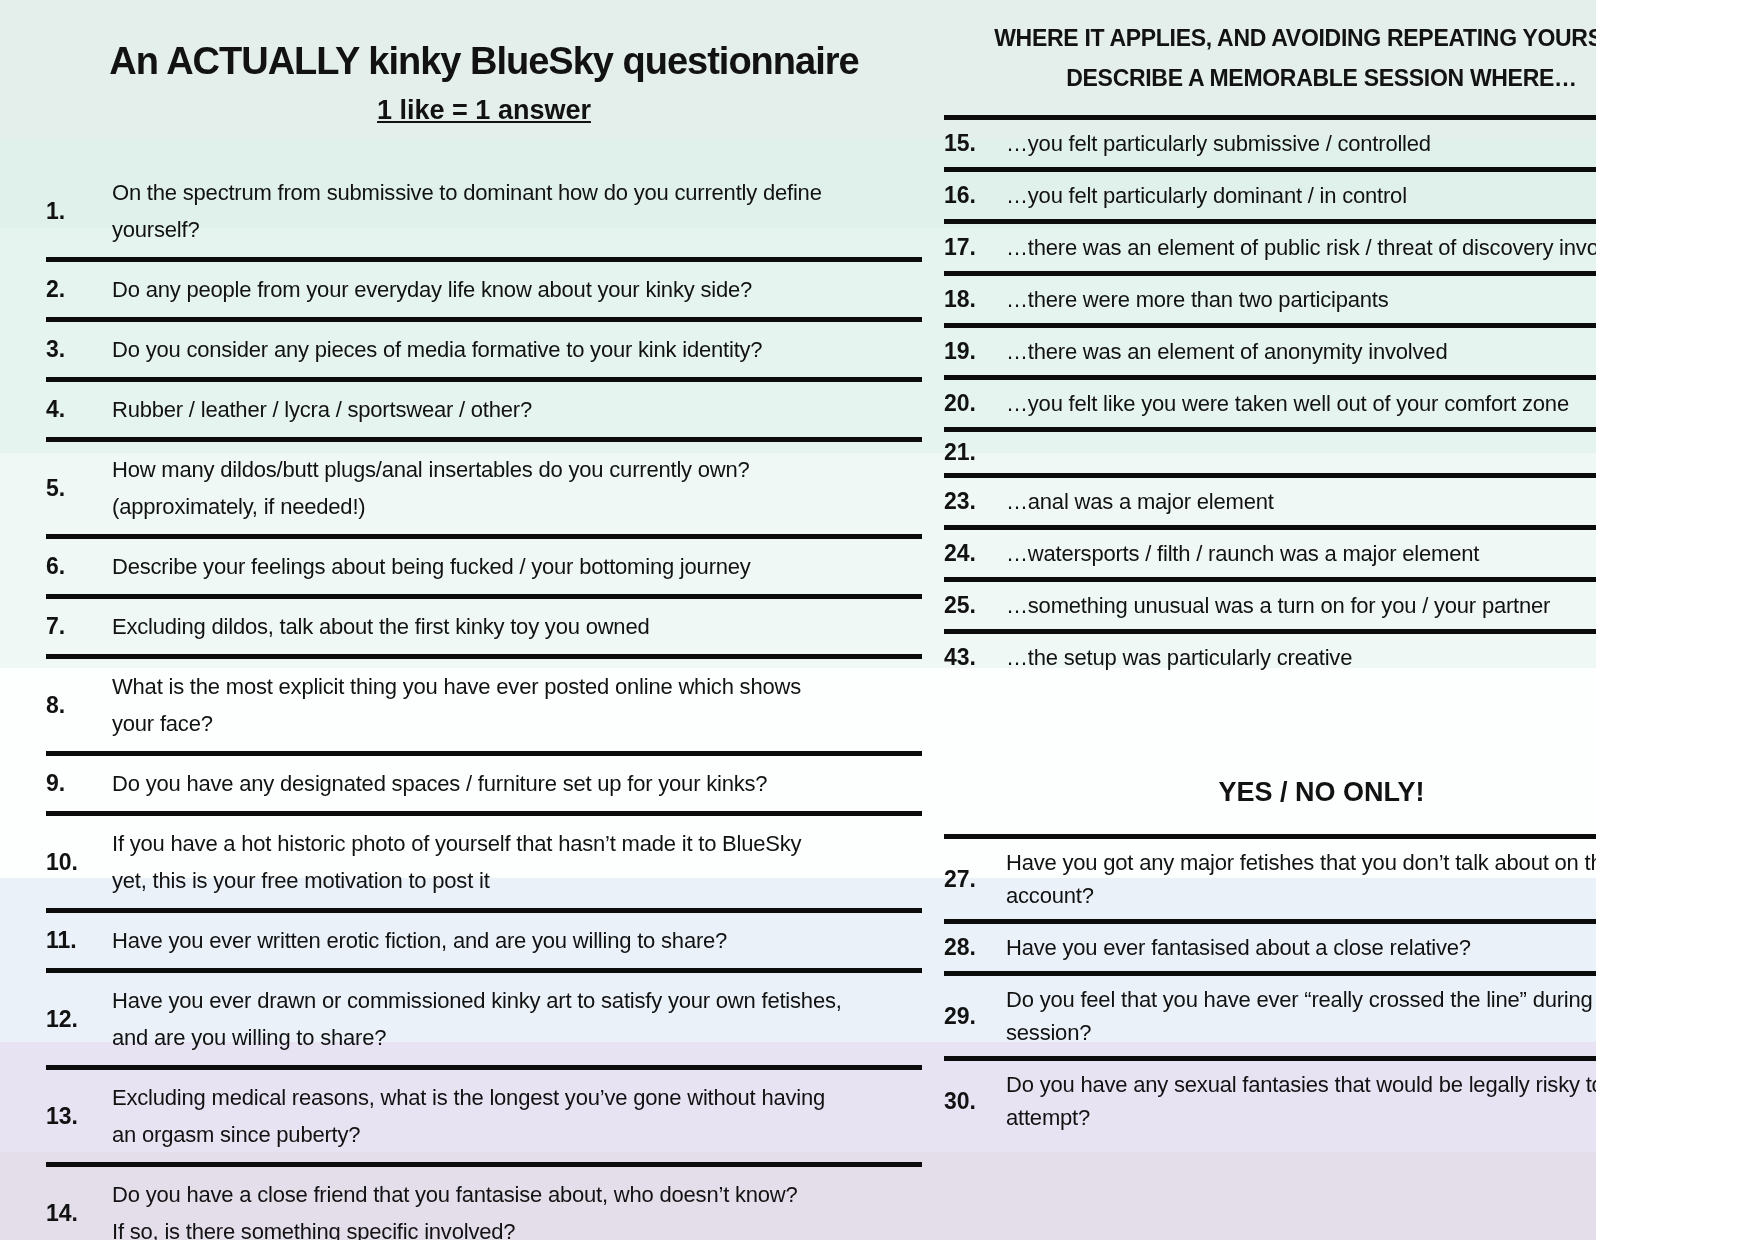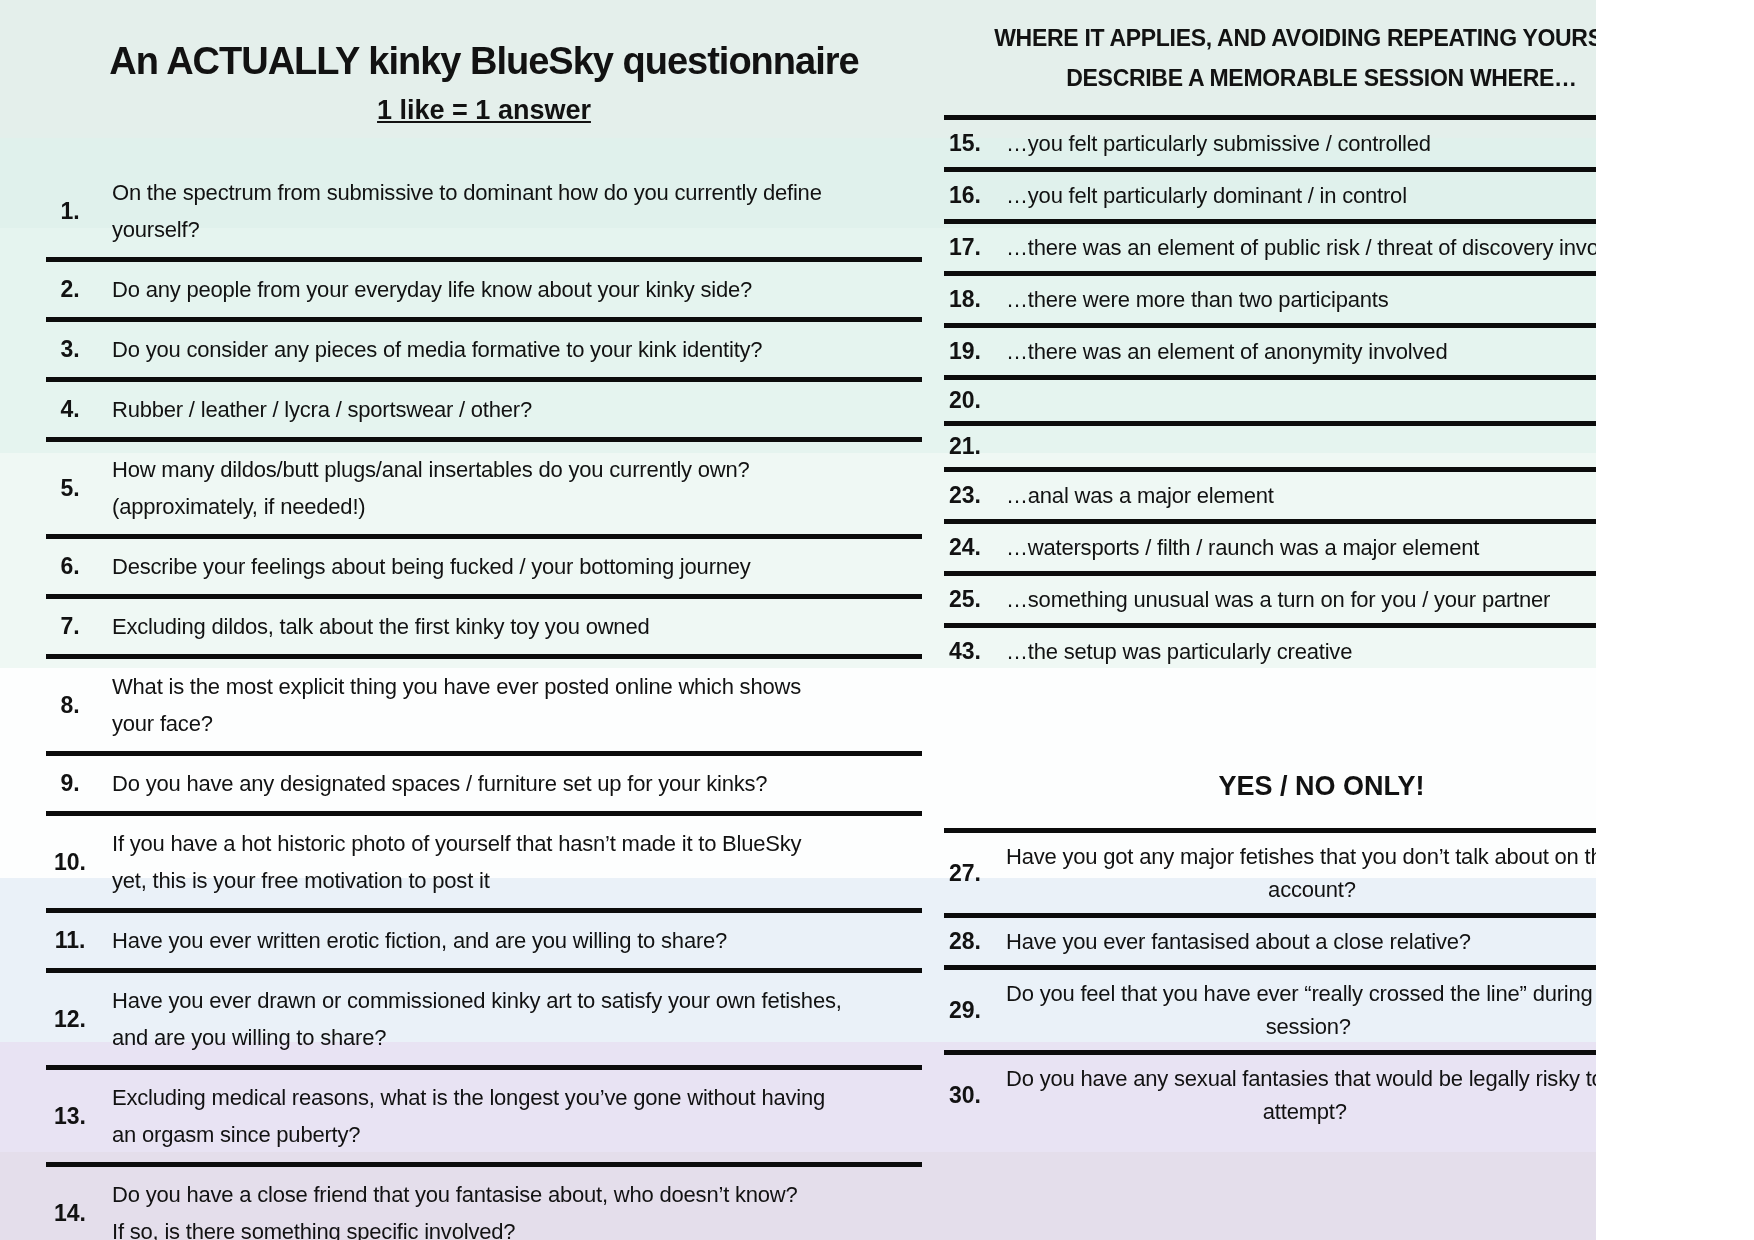--- a/index.html
+++ b/index.html
@@ -30,33 +30,33 @@
 
   .qtable{width:100%;}
   .qtable.topline{border-top:5px solid var(--rule-color,#0c0c0c);}
   .qrow{
     display:flex;align-items:center;
     border-bottom:5px solid var(--rule-color,#0c0c0c);
     padding:9px 0;
   }
   .qrow:last-child{border-bottom:none;}
   .qnum{
-    flex:0 0 48px;text-align:center;
+    flex:0 0 48px;text-align:left;
     font-weight:bold;font-size:23px;
     align-self:center;
   }
   .qtext{
     margin-left:18px;
     font-size:22px;line-height:37px;letter-spacing:-0.2px;
     white-space:pre-line;
   }
   
   .col-right .qrow{padding:7px 0;}
   .col-right .qnum{flex:0 0 42px;}
-  .col-right .qtext{margin-left:20px;line-height:33px;text-align:center;}
+  .col-right .qtext{margin-left:20px;line-height:33px;}
 </style>
 </head>
 <body style="color: rgb(18, 18, 18);">
 
 <div class="page" id="page" style="background: linear-gradient(rgb(228, 239, 235) 0px, rgb(228, 239, 235) 138px, rgb(224, 241, 236) 138px, rgb(224, 241, 236) 228px, rgb(229, 244, 239) 228px, rgb(229, 244, 239) 453px, rgb(239, 248, 244) 453px, rgb(239, 248, 244) 668px, rgb(253, 254, 254) 668px, rgb(253, 254, 254) 878px, rgb(234, 241, 248) 878px, rgb(234, 241, 248) 1042px, rgb(232, 227, 243) 1042px, rgb(232, 227, 243) 1152px, rgb(228, 222, 235) 1152px, rgb(228, 222, 235) 1240px);">
 
   <div class="col col-left">
     <div class="title-block">
       <h1 class="page-title">An ACTUALLY kinky BlueSky questionnaire</h1>
       <h2 class="page-subtitle">1 like = 1 answer</h2>
@@ -149,20 +149,21 @@
         <div class="qrow">
           <div class="qnum">18.</div>
           <div class="qtext">…there were more than two participants</div>
         </div>
         <div class="qrow">
           <div class="qnum">19.</div>
           <div class="qtext">…there was an element of anonymity involved</div>
         </div>
         <div class="qrow">
           <div class="qnum">20.</div>
+          <div class="qtext">…you felt like you were taken well out of your comfort zone</div>
         </div>
         <div class="qrow">
           <div class="qnum">21.</div>
         </div>
         <div class="qrow">
           <div class="qnum">23.</div>
           <div class="qtext">…anal was a major element</div>
         </div>
         <div class="qrow">
           <div class="qnum">24.</div>

